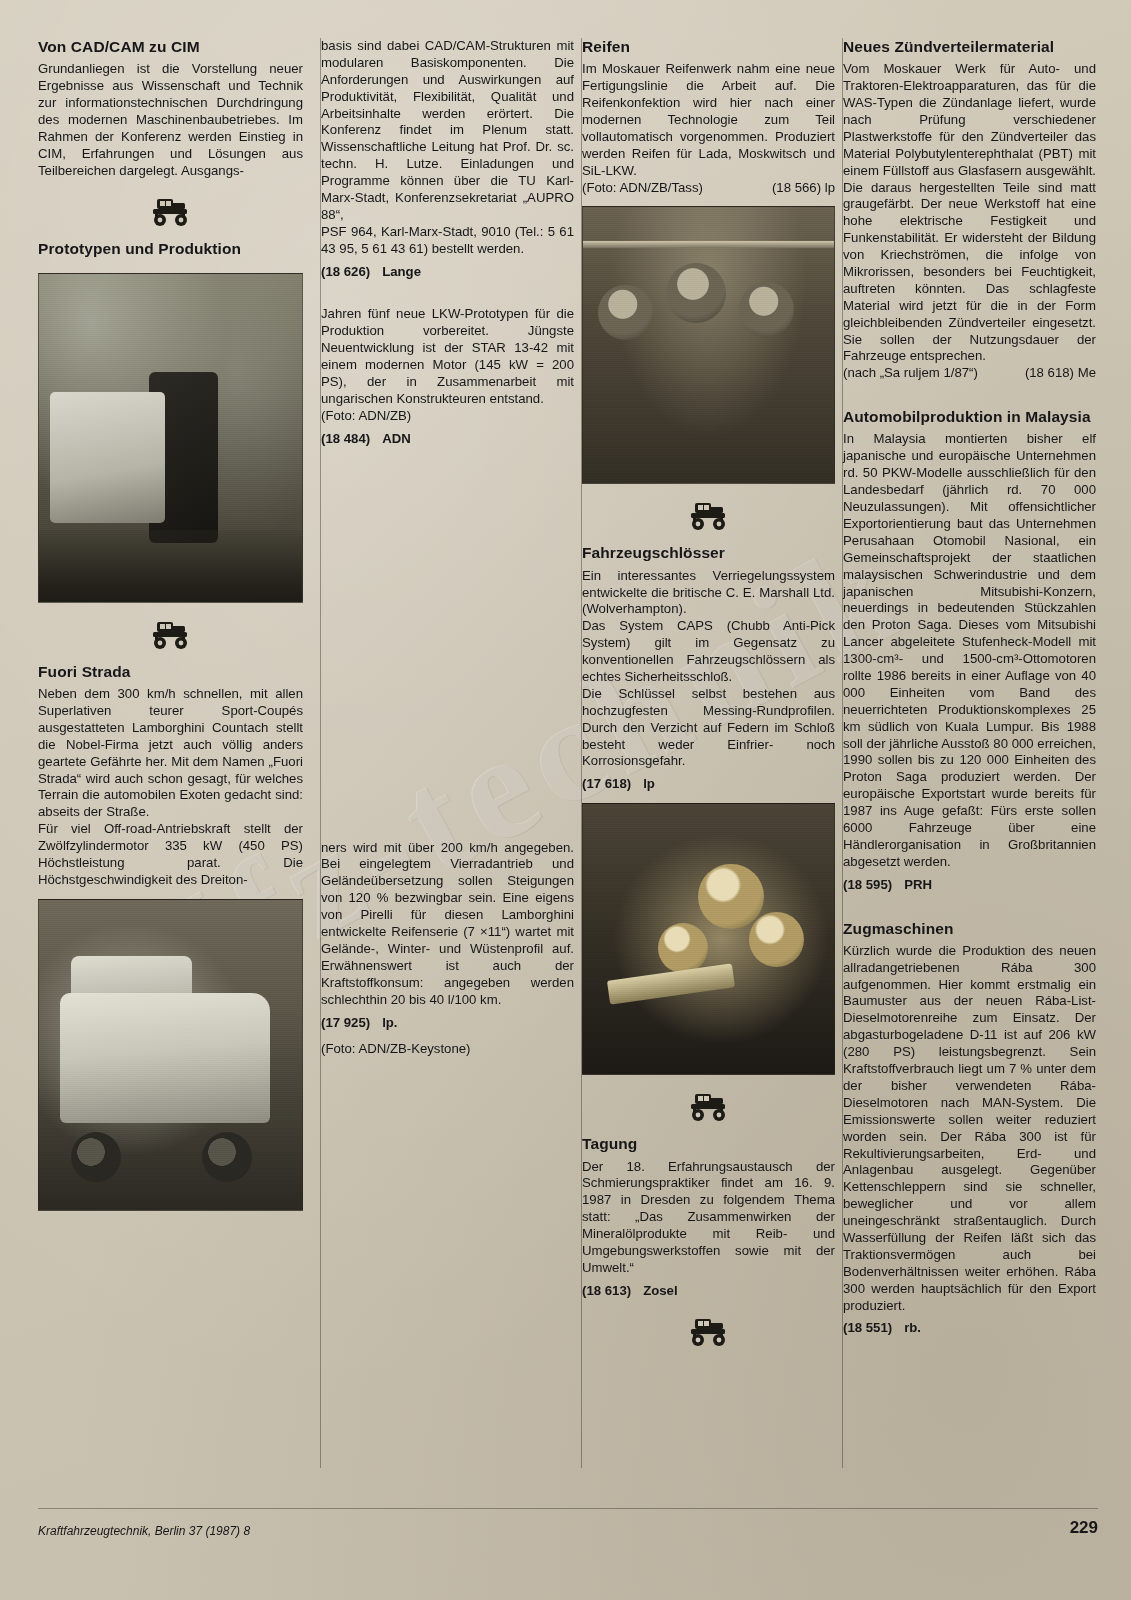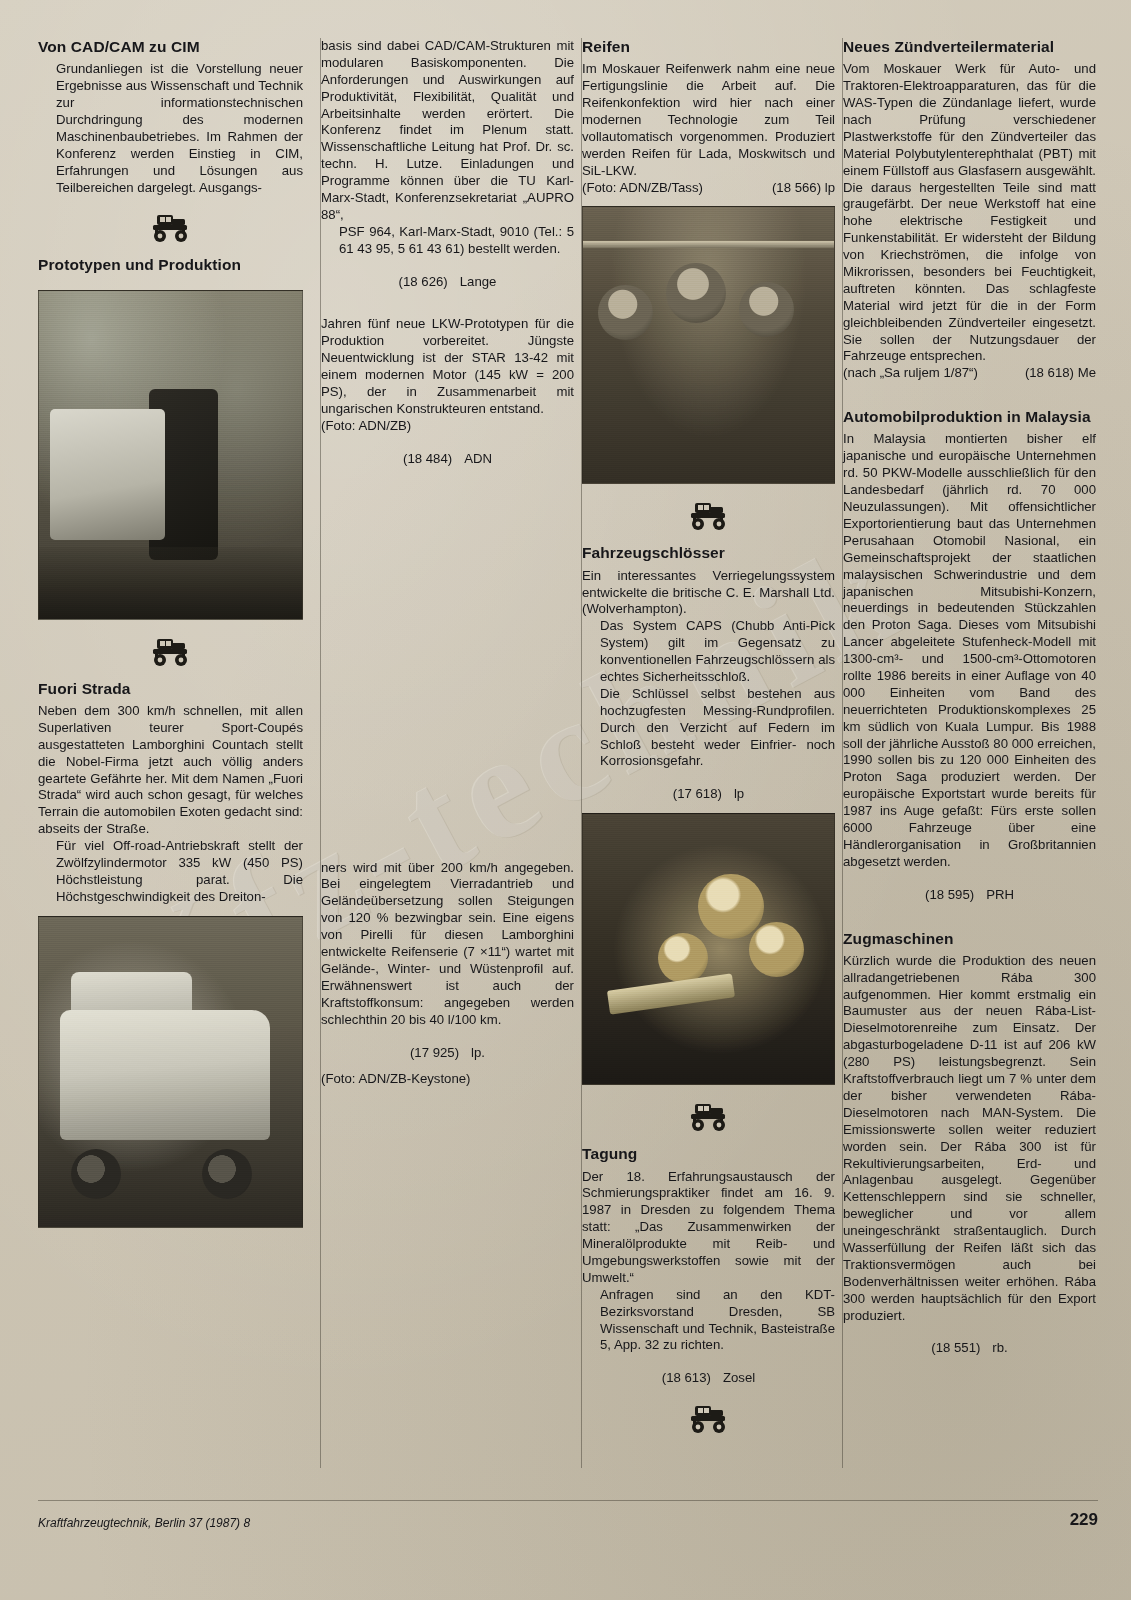--- a/index.html
+++ b/index.html
@@ -70,26 +70,27 @@
     letter-spacing: 0.1px;
   }
   p {
     margin: 0 0 0 0;
     font-size: 13.2px;
     line-height: 1.28;
     text-align: justify;
     hyphens: auto;
     -webkit-hyphens: auto;
   }
-  p.cont { text-indent: 0; margin-left: 18px; }
+  p.cont { text-indent: 0; }
   .credit {
     font-size: 13.2px;
     line-height: 1.28;
-    text-align: center;
-    margin-top: 16px;
+    text-align: left;
+    margin-top: 6px;
+    font-weight: bold;
   }
   .credit .num { margin-right: 12px; }
   .caption {
     font-size: 13.2px;
     line-height: 1.28;
     margin-top: 0;
   }
   .spacer-s { height: 10px; }
   .spacer-l { height: 26px; }
 
@@ -224,21 +225,21 @@
     justify-content: center;
     align-items: center;
     margin: 12px 0 12px 0;
   }
   .dingbat svg { display: block; }
 
   .footer {
     position: absolute;
     left: 0;
     right: 0;
-    bottom: 8px;
+    bottom: 0;
     display: flex;
     justify-content: space-between;
     align-items: flex-end;
     font-size: 12px;
   }
   .footer .left { font-style: italic; }
   .footer .right { font-size: 17px; font-weight: bold; }
   .rule-top {
     position: absolute;
     left: 0; right: 0; top: -10px;
@@ -422,21 +423,20 @@
             <circle cx="32" cy="28" r="2.4"></circle>
             <rect x="11" y="9" width="5" height="5"></rect>
             <rect x="17" y="9" width="5" height="5"></rect>
           </g>
         </svg>
       </div>
 
       <article>
         <h2>Tagung</h2>
         <p>Der 18. Erfahrungsaustausch der Schmierungspraktiker findet am 16. 9. 1987 in Dresden zu folgendem Thema statt: „Das Zusammenwirken der Mineralölprodukte mit Reib- und Umgebungswerkstoffen sowie mit der Umwelt.“</p>
-        <p class="cont">Anfragen sind an den KDT-Bezirksvorstand Dresden, SB Wissenschaft und Technik, Basteistraße 5, App. 32 zu richten.</p>
         <div class="credit">
           <span class="num">(18 613)</span><span>Zosel</span>
         </div>
       </article>
 
       <div class="dingbat">
         <svg width="44" height="36" viewBox="0 0 44 36">
           <g fill="#1d1b16">
             <rect x="8" y="7" width="16" height="10" rx="2"></rect>
             <rect x="22" y="11" width="14" height="6" rx="1.5"></rect>

